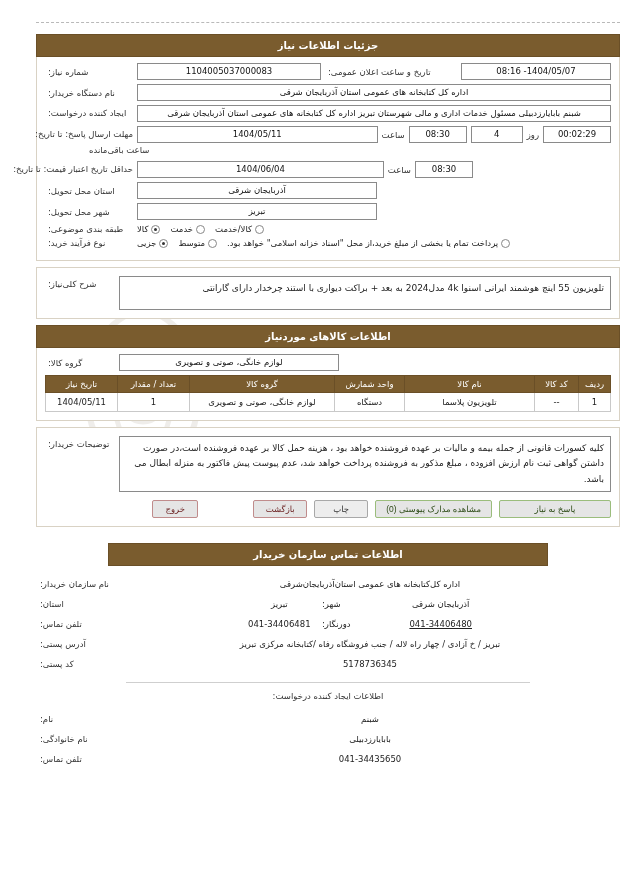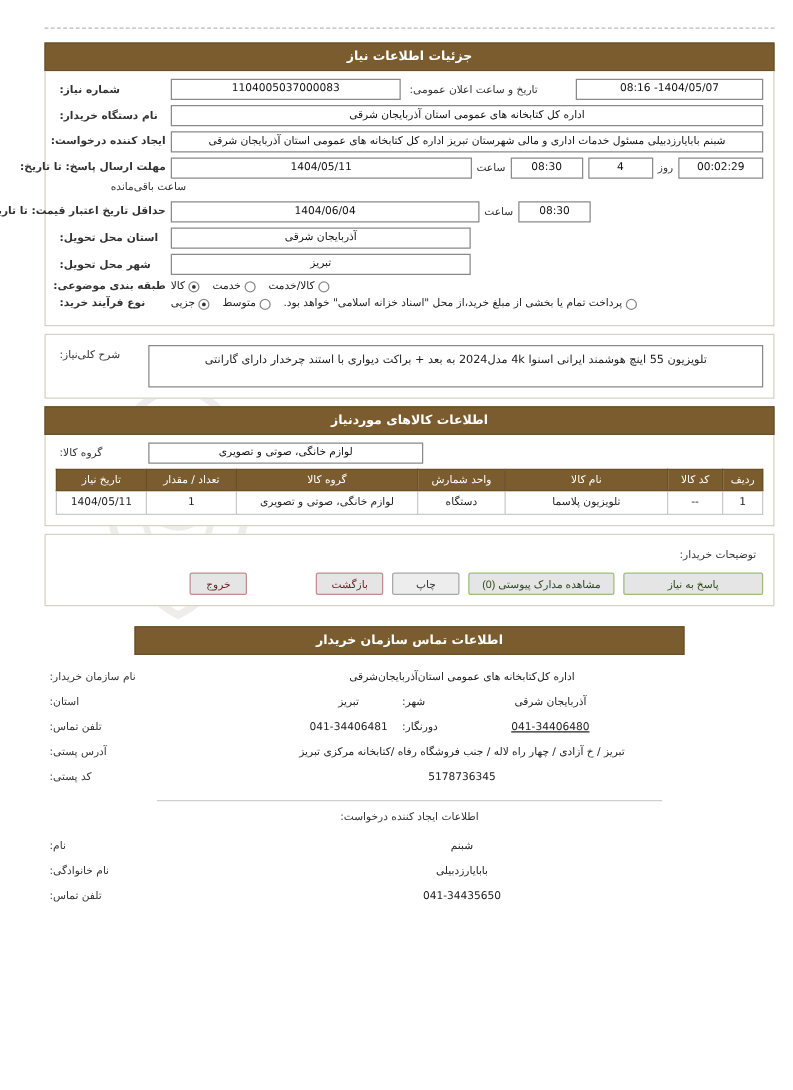--- a/index.html
+++ b/index.html
@@ -63,21 +63,21 @@
     margin-bottom: 4px;
     gap: 4px;
   }
   .lbl {
     text-align: left;
     font-size: 8.5px;
     color: #333;
     white-space: nowrap;
     padding-left: 3px;
   }
-  .lbl-w1 { width: 88px; font-weight: bold; }
+  .lbl-w1 { width: 88px; }
   .lbl-w2 { width: 70px; }
   .fld {
     border: 1px solid #8a8a8a;
     background: #fff;
     height: 17px;
     line-height: 15px;
     font-size: 8.5px;
     padding: 0 4px;
     text-align: center;
     color: #111;
@@ -106,21 +106,21 @@
     left: 2px; top: 2px; width: 3px; height: 3px;
     border-radius: 50%; background: #333;
   }
   
   .descbox {
     border: 1px solid #8a8a8a;
     min-height: 34px;
     padding: 4px 6px;
     font-size: 9px;
     line-height: 1.7;
-    text-align: center;
+    text-align: right;
   }
   
   table.goods {
     width: 100%;
     border-collapse: collapse;
     font-size: 8.5px;
   }
   table.goods th {
     background: #7a5c2e;
     color: #fff;
@@ -310,20 +310,21 @@
             <td>لوازم خانگی، صوتی و تصویری</td>
             <td>1</td>
             <td>1404/05/11</td>
           </tr>
         </tbody>
       </table>
     </div>
 
     <div class="panel" style="border-top:1px solid #d9d2c4; margin-top:6px; padding:8px;">
       <div class="row" style="align-items:flex-start; margin-bottom:0;">
+        <div class="descbox flex1" style="min-height:44px">کلیه کسورات قانونی از جمله بیمه و مالیات بر عهده فروشنده خواهد بود ، هزینه حمل کالا  بر عهده فروشنده  است،در صورت  داشتن گواهی ثبت نام ارزش افزوده ،  مبلغ مذکور به فروشنده پرداخت خواهد شد، عدم پیوست پیش فاکتور به منزله ابطال می باشد.</div>
         <div class="lbl lbl-w2" style="line-height:1.3; padding-top:3px;">توضیحات خریدار:</div>
       </div>
 
       <div class="btnbar">
         <button class="btn btn-green" style="min-width:112px">پاسخ به نیاز</button>
         <button class="btn btn-green" style="min-width:116px">مشاهده مدارک پیوستی (0)</button>
         <button class="btn btn-gray" style="min-width:54px">چاپ</button>
         <button class="btn btn-red" style="min-width:54px">بازگشت</button>
         <button class="btn btn-red" style="min-width:46px">خروج</button>
       </div>

